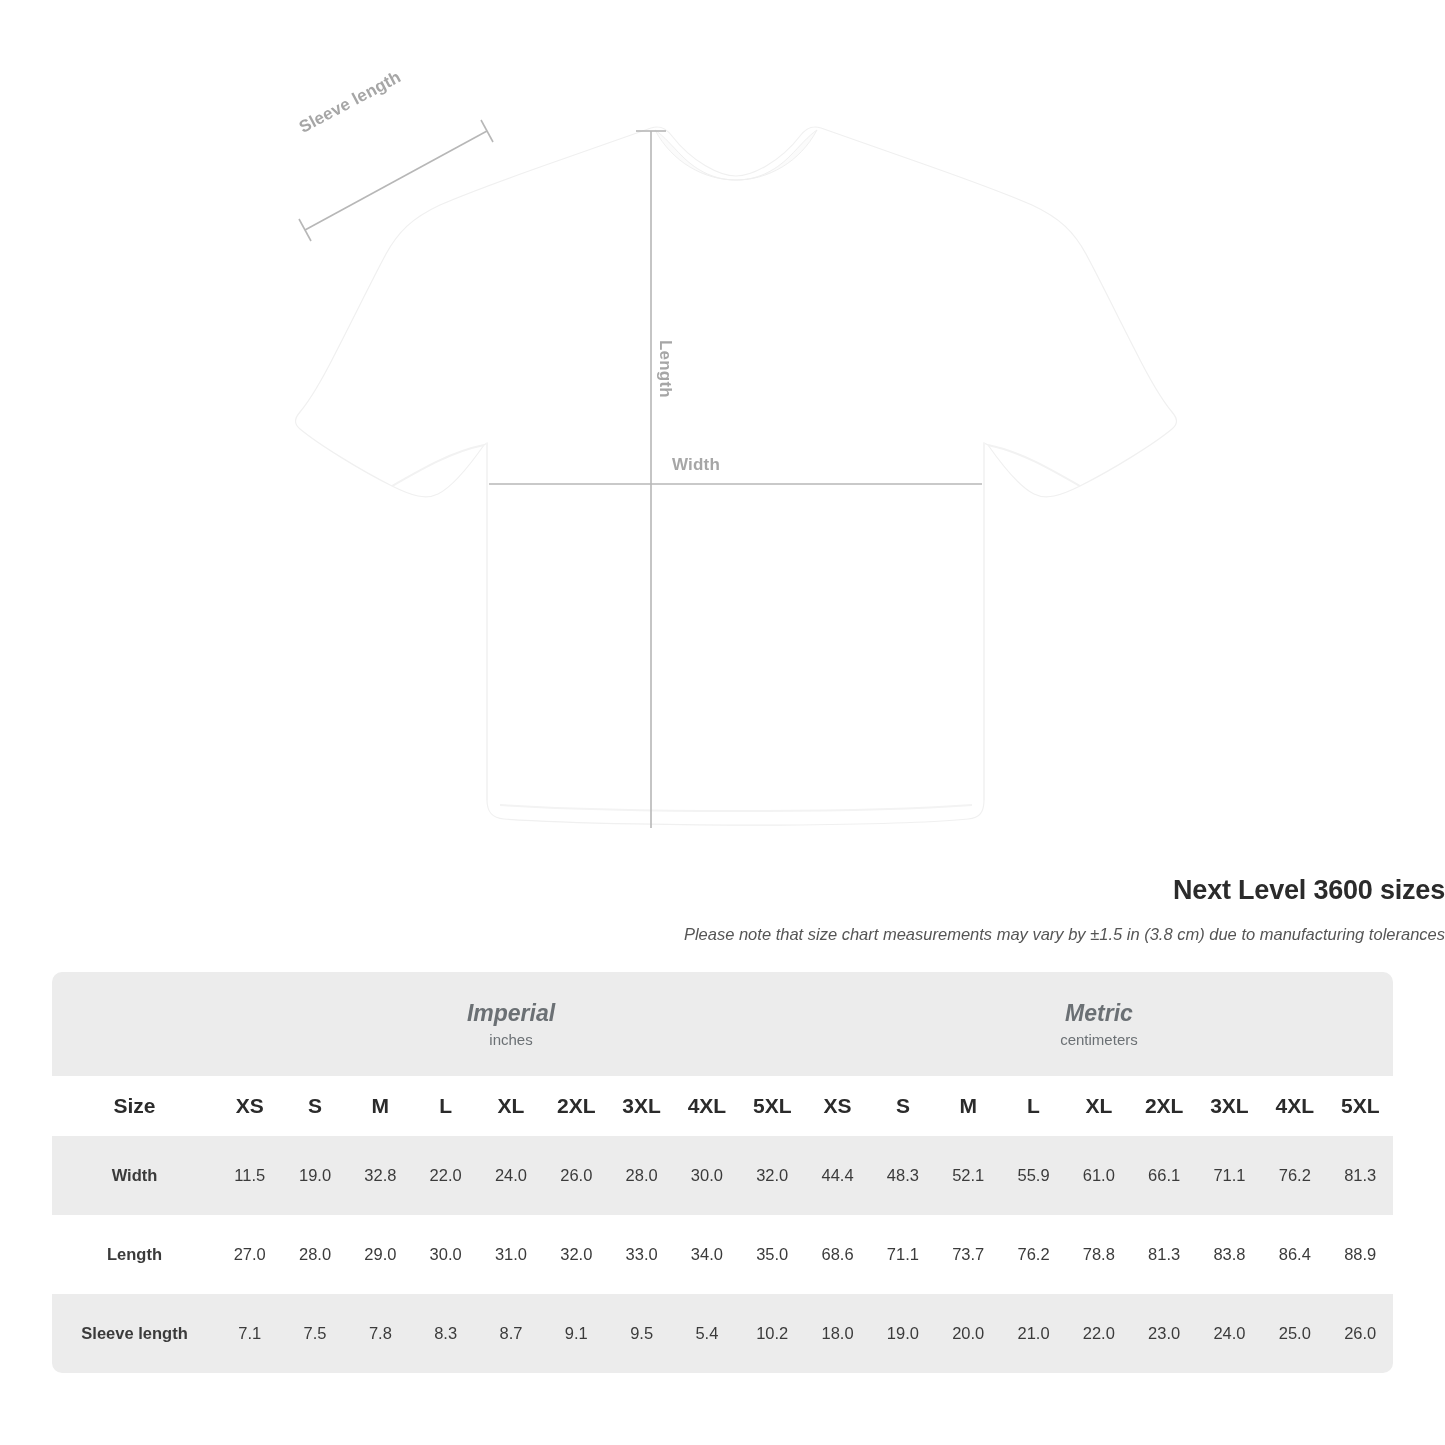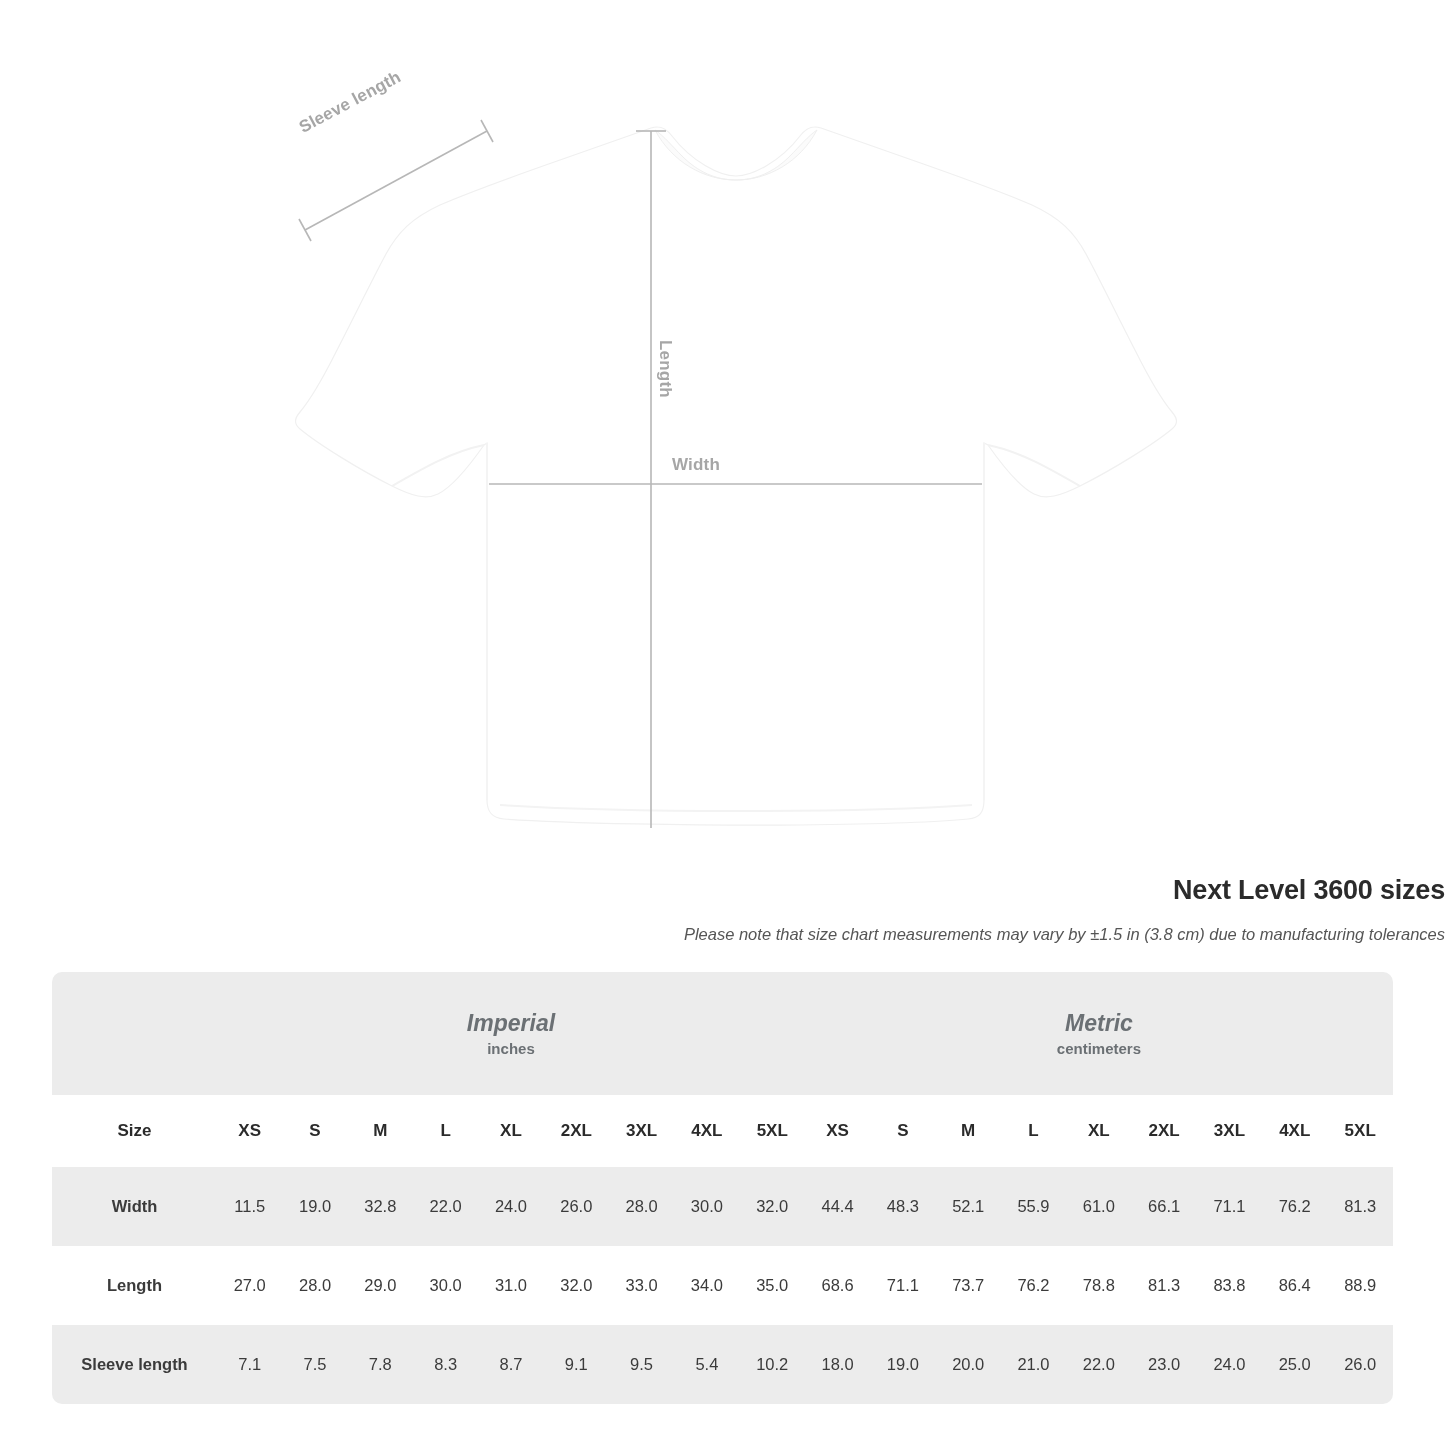--- a/index.html
+++ b/index.html
@@ -85,41 +85,41 @@
   table.size-table td, table.size-table th {
     text-align: center;
     vertical-align: middle;
     font-size: 16.5px;
     color: #3b3b3b;
     border: none;
     padding: 0;
   }
   tr.unit-row td {
     background: #ececec;
-    height: 123px;
+    height: 104px;
   }
   .unit-name {
     font-size: 23px;
     font-weight: bold;
     font-style: italic;
     color: #6b7074;
     line-height: 1.15;
   }
   .unit-sub {
     font-size: 15px;
     color: #6b7074;
     font-style: normal;
-    font-weight: bold;
+    font-weight: normal;
     margin-top: 4px;
   }
   tr.head-row td {
     background: #ffffff;
-    height: 72px;
-    font-weight: bold;
-    font-size: 17px;
+    height: 60px;
+    font-weight: bold;
+    font-size: 21px;
     color: #2b2b2b;
   }
   tr.data-row td {
     height: 79px;
   }
   tr.row-alt td { background: #ececec; }
   tr.row-plain td { background: #ffffff; }
   td.rowhead {
     font-weight: bold;
     font-size: 17px;

